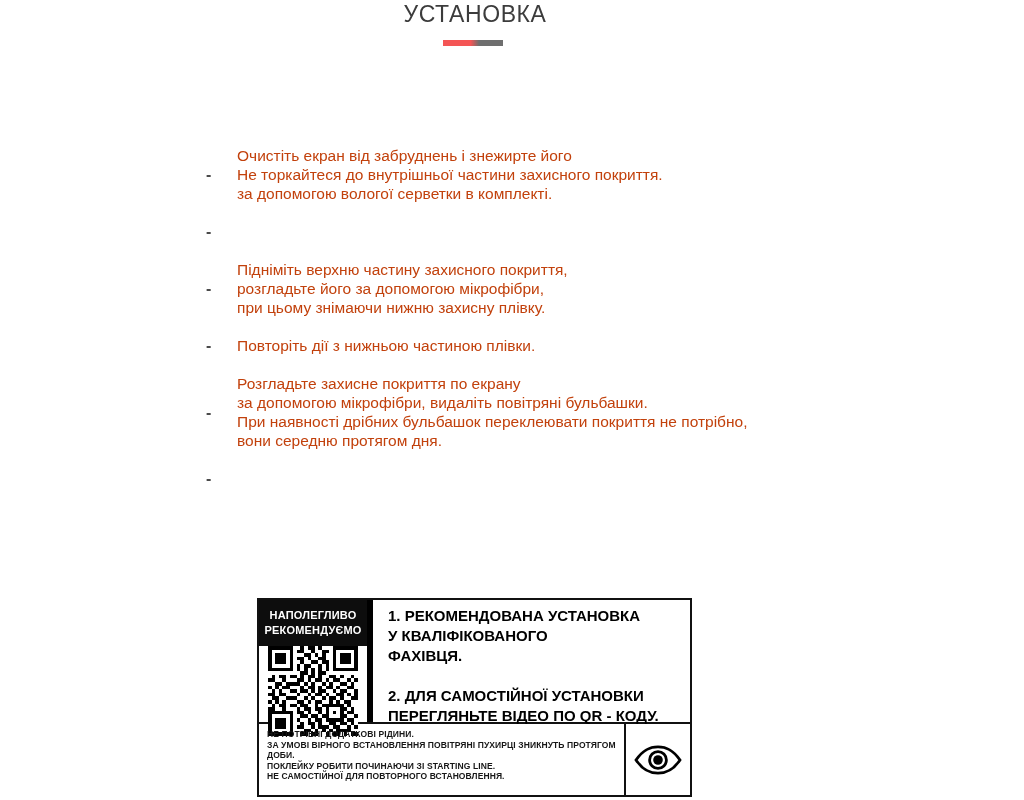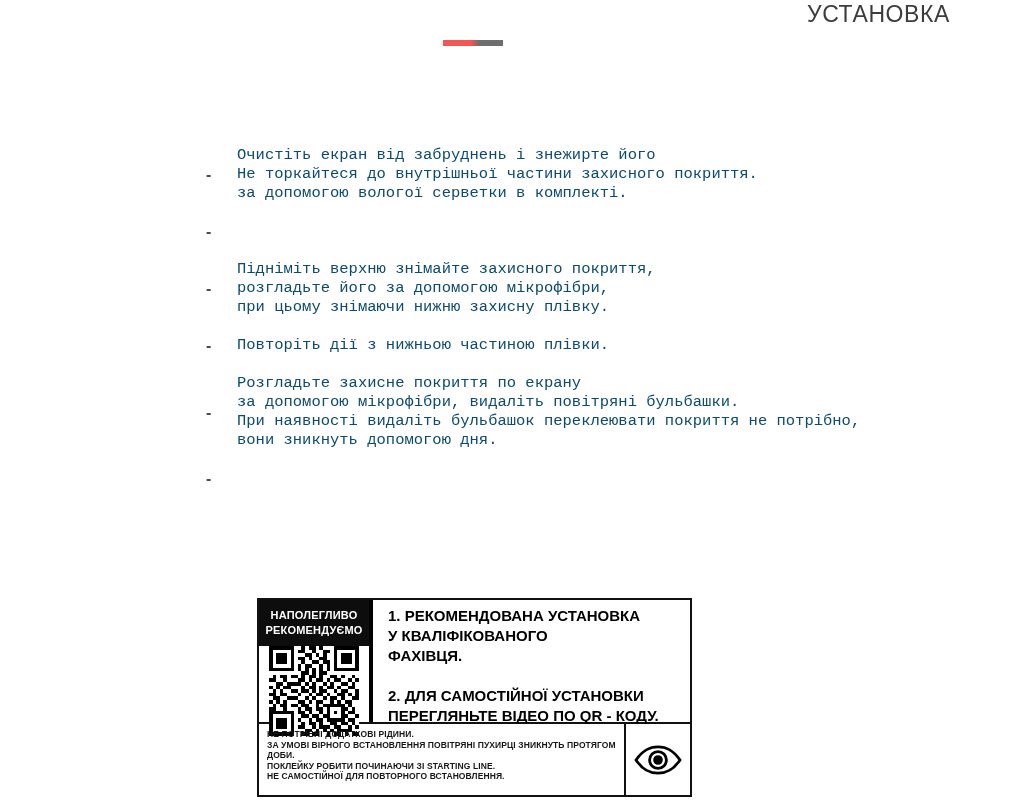--- a/index.html
+++ b/index.html
@@ -1,36 +1,36 @@
 <!DOCTYPE html>
 <html><head>
 <meta charset="utf-8">
 <style>
   * { margin:0; padding:0; box-sizing:border-box; }
   html,body { background:#ffffff; }
   body { font-family:"Liberation Sans", sans-serif; }
   .page { position:relative; width:1024px; height:800px; background:#ffffff; overflow:hidden; }
 
   
-  .title-wrap { position:absolute; top:1px; left:0; width:950px; text-align:right; }
+  .title-wrap { position:absolute; top:1px; left:0; width:950px; text-align:center; }
   .page-title { font-size:23px; font-weight:500; letter-spacing:.6px; color:#3c3c3c; }
   .divider { position:absolute; top:40px; left:443px; width:60px; height:6px;
              background:linear-gradient(90deg,#f45555 0%,#f45555 46%,#6e6e6e 60%,#6e6e6e 100%); }
 
   
   .instructions { position:absolute; top:146px; left:206px; width:660px; }
   .instruction { display:flex; align-items:center; margin-bottom:19px; }
   .dash { width:31px; flex-shrink:0; font-weight:700; font-size:16px; line-height:19px; color:#4a4a4a; }
-  .lines { font-size:15.5px; line-height:19px; color:#0c4a6e;font-family:Liberation Mono, monospace; }
+  .lines { font-size:15.5px; line-height:19px; color:#c2410c; }
 
   
   .rec-box { position:absolute; left:257px; top:598px; width:435px; height:199px;
              border:2px solid #111111; display:flex; flex-direction:column; background:#ffffff; }
   .rec-top { flex:1; display:flex; border-bottom:2px solid #111111; min-height:0; }
-  .rec-left { width:114px; flex-shrink:0; border-right:4px solid #000000; display:flex; flex-direction:column; }
+  .rec-left { width:114px; flex-shrink:0; border-right:6px solid #000000; display:flex; flex-direction:column; }
   .badge { background:#0d0d0d; color:#ffffff; text-align:center; padding:8px 2px;
            font-weight:700; font-size:11px; line-height:15px; letter-spacing:.2px; }
   .qr-wrap { flex:1; display:flex; align-items:center; justify-content:center; }
   .qr { width:90px; height:90px; display:grid;
         grid-template-columns:repeat(25,1fr); grid-template-rows:repeat(25,1fr); }
   .qr .m1 { background:#000000; }
   .qr .m0 { background:#ffffff; }
   .rec-right { flex:1; padding:6px 6px 0 15px; font-weight:700; font-size:15px;
                line-height:20px; color:#000000; }
   .rec-item { margin-bottom:20px; }
@@ -58,38 +58,38 @@
           <div class="line">Не торкайтеся до внутрішньої частини захисного покриття.</div>
           <div class="line">за допомогою вологої серветки в комплекті.</div>
         </div>
       </div>
       <div class="instruction">
         <span class="dash">-</span>
       </div>
       <div class="instruction">
         <span class="dash">-</span>
         <div class="lines">
-          <div class="line">Підніміть верхню знімайте захисного покриття,</div>
+          <div class="line">Підніміть верхню частину захисного покриття,</div>
           <div class="line">розгладьте його за допомогою мікрофібри,</div>
           <div class="line">при цьому знімаючи нижню захисну плівку.</div>
         </div>
       </div>
       <div class="instruction">
         <span class="dash">-</span>
         <div class="lines">
           <div class="line">Повторіть дії з нижньою частиною плівки.</div>
         </div>
       </div>
       <div class="instruction">
         <span class="dash">-</span>
         <div class="lines">
           <div class="line">Розгладьте захисне покриття по екрану</div>
           <div class="line">за допомогою мікрофібри, видаліть повітряні бульбашки.</div>
-          <div class="line">При наявності видаліть бульбашок переклеювати покриття не потрібно,</div>
-          <div class="line">вони зникнуть допомогою дня.</div>
+          <div class="line">При наявності дрібних бульбашок переклеювати покриття не потрібно,</div>
+          <div class="line">вони середню протягом дня.</div>
         </div>
       </div>
       <div class="instruction">
         <span class="dash">-</span>
       </div>
     </div>
 
   <div class="rec-box">
     <div class="rec-top">
       <div class="rec-left">

